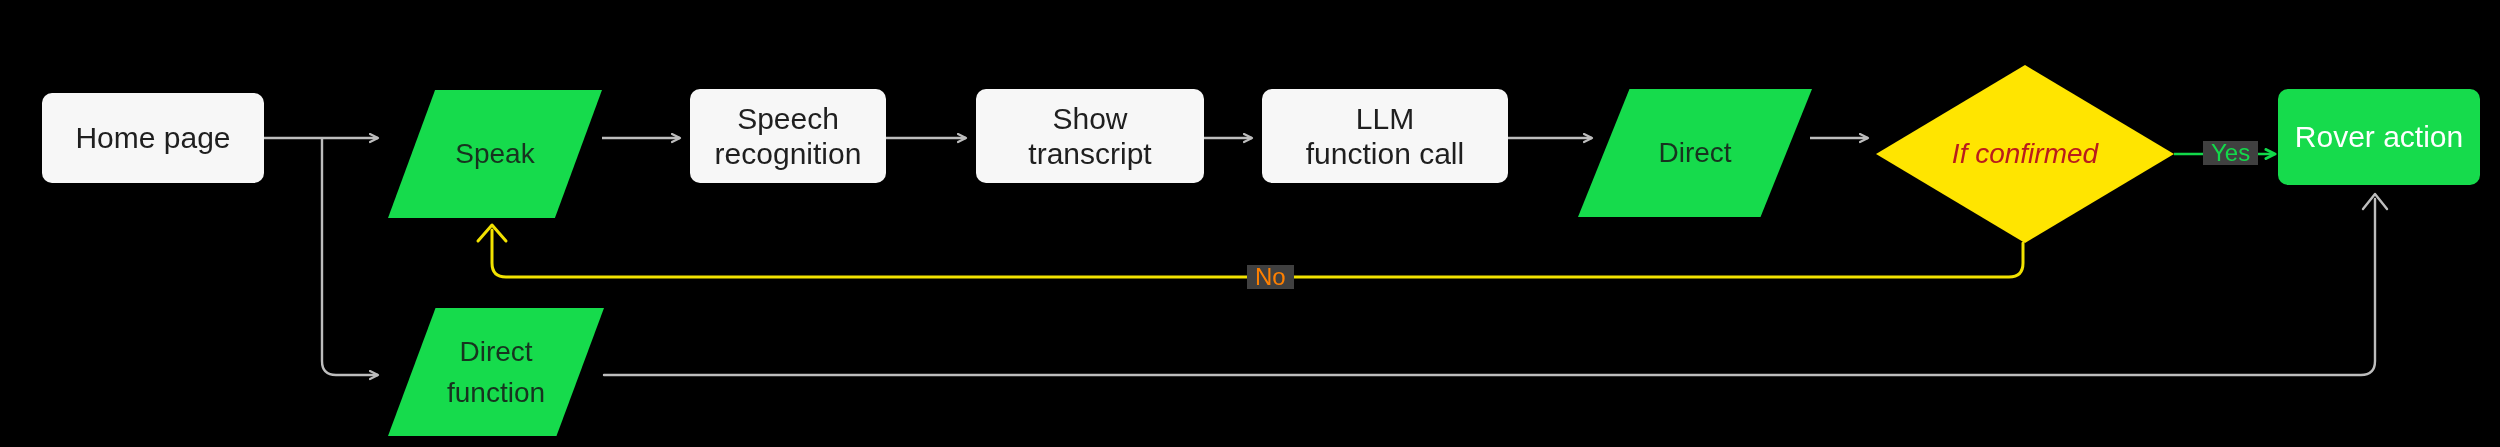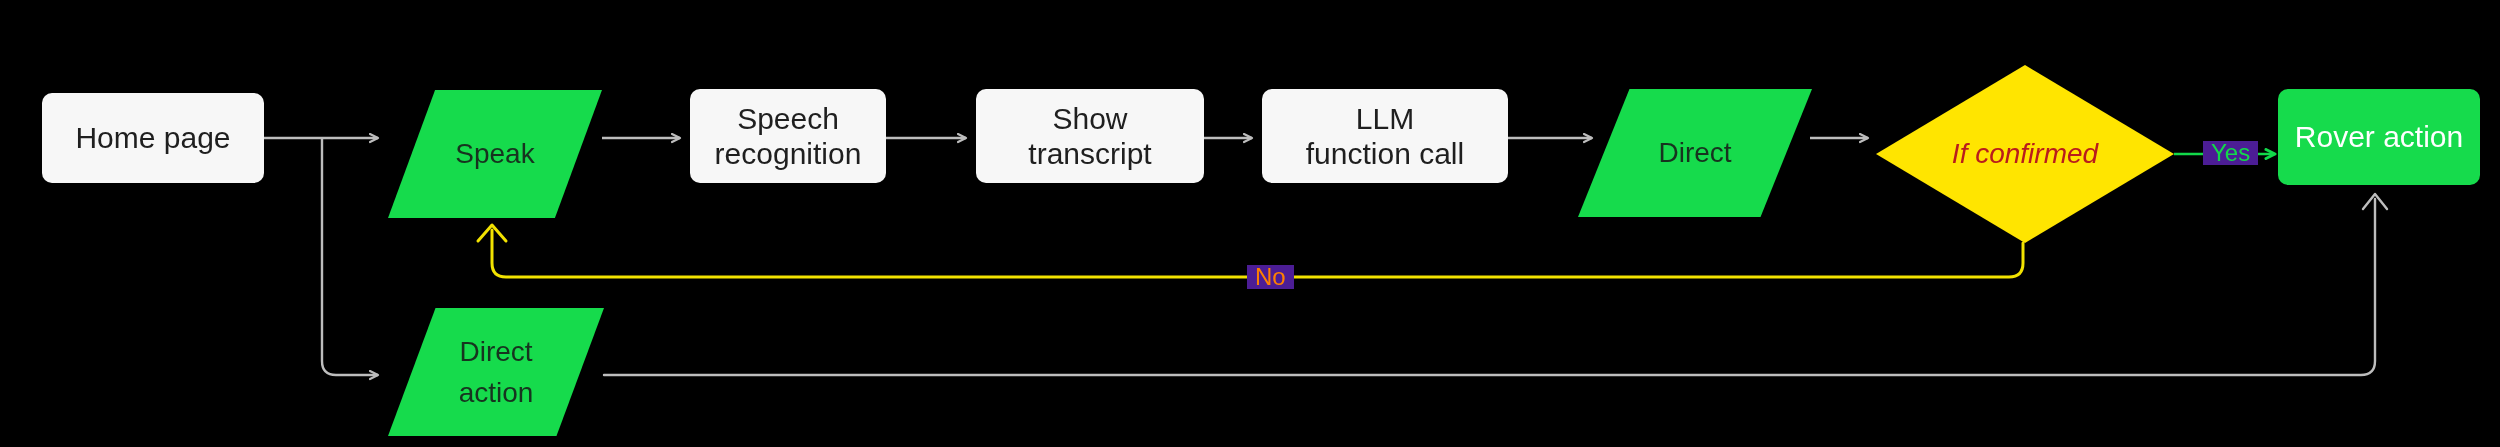--- a/index.html
+++ b/index.html
@@ -63,21 +63,21 @@
     color:#b91c1c;
     font-size:28px;
     font-style:italic;
     clip-path:polygon(50% 0%, 100% 50%, 50% 100%, 0% 50%);
   }
   .edge-label{
     position:absolute;
     font-size:24px;
     font-weight:400;
     white-space:nowrap;
-    background:#4c1d95;
+    background:#404040;
     padding:0 8px;
     line-height:1;
   }
   .lbl-yes{ color:#12D94A; }
   .lbl-no{ color:#FF8000; }
 </style>
 </head>
 <body>
 
 <div id="stage">
@@ -178,21 +178,21 @@
   <div class="node diamond" style="left:1876px;top:38px;width:298px;height:178px;">
     <span>If confirmed</span>
   </div>
 
   <div class="node terminal" style="left:2278px;top:62px;width:202px;height:96px;">
     <span>Rover action</span>
   </div>
 
   <div class="node para" style="left:388px;top:281px;width:216px;height:128px;flex-direction:column;gap:8px;">
     <span>Direct</span>
-    <span>action</span>
+    <span>function</span>
   </div>
 
   <div class="edge-label lbl-yes" style="left:2203px;top:114px;">
     <span>Yes</span>
   </div>
 
   <div class="edge-label lbl-no" style="left:1247px;top:238px;">
     <span>No</span>
   </div>
 

